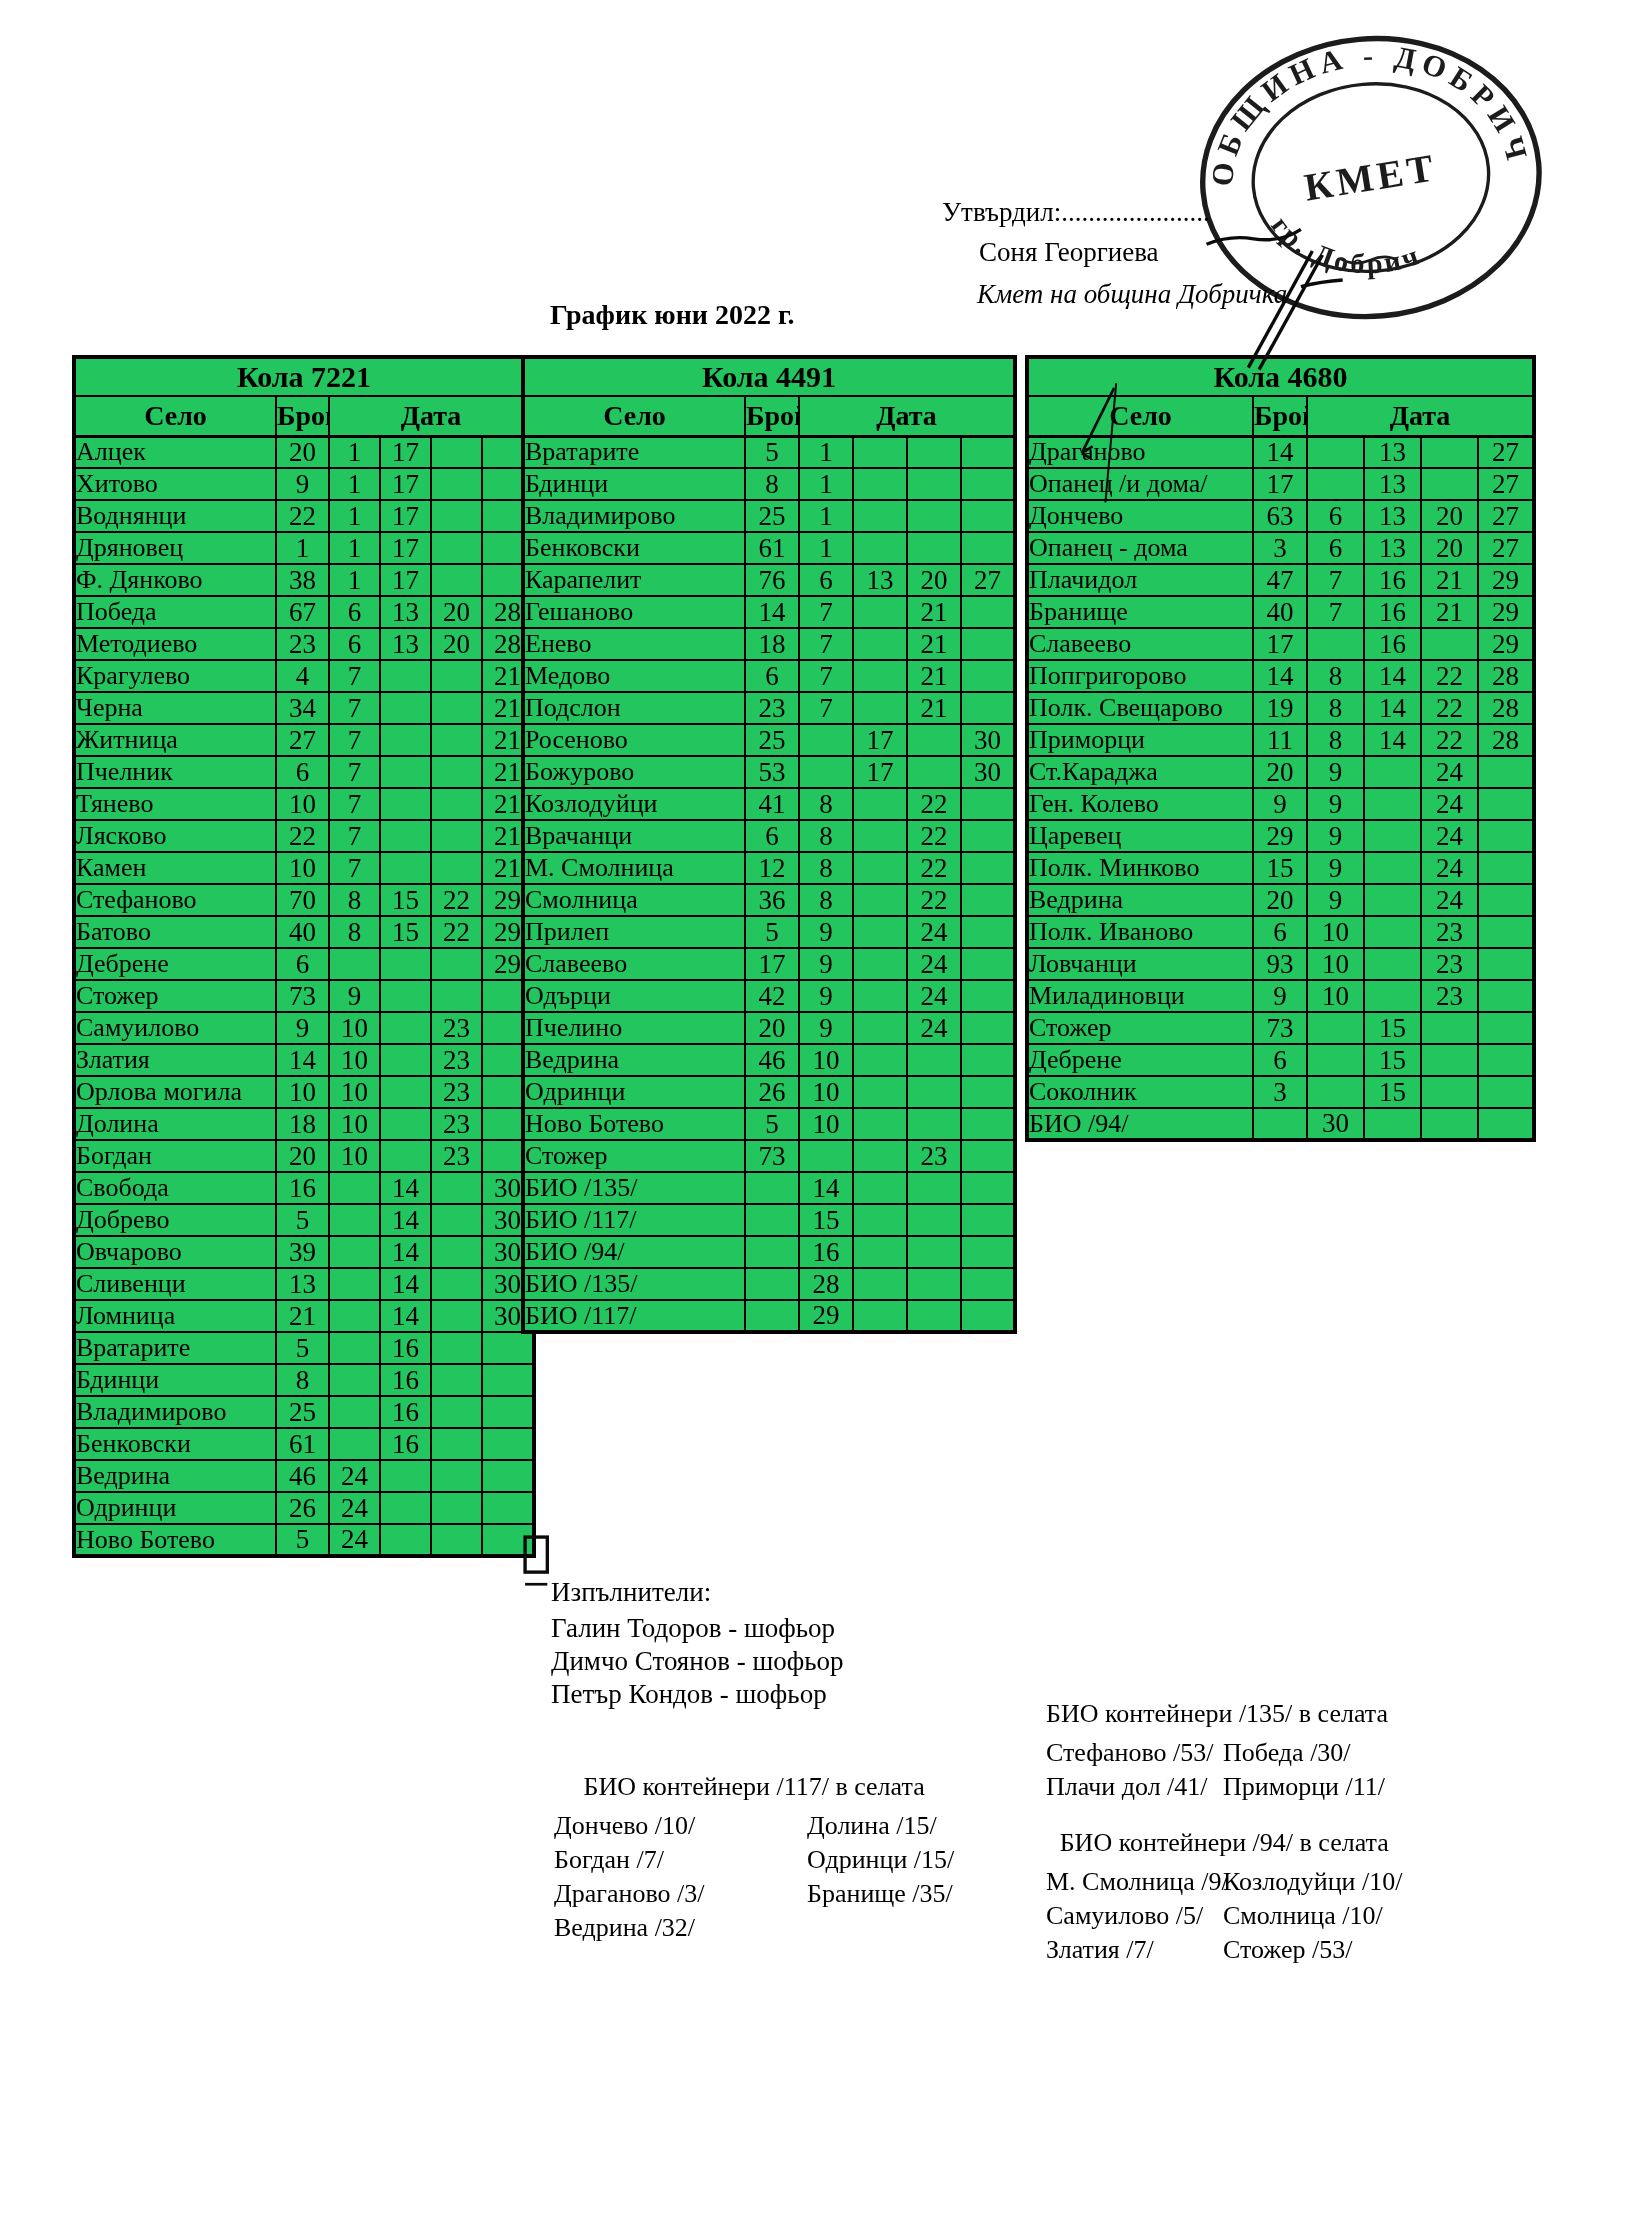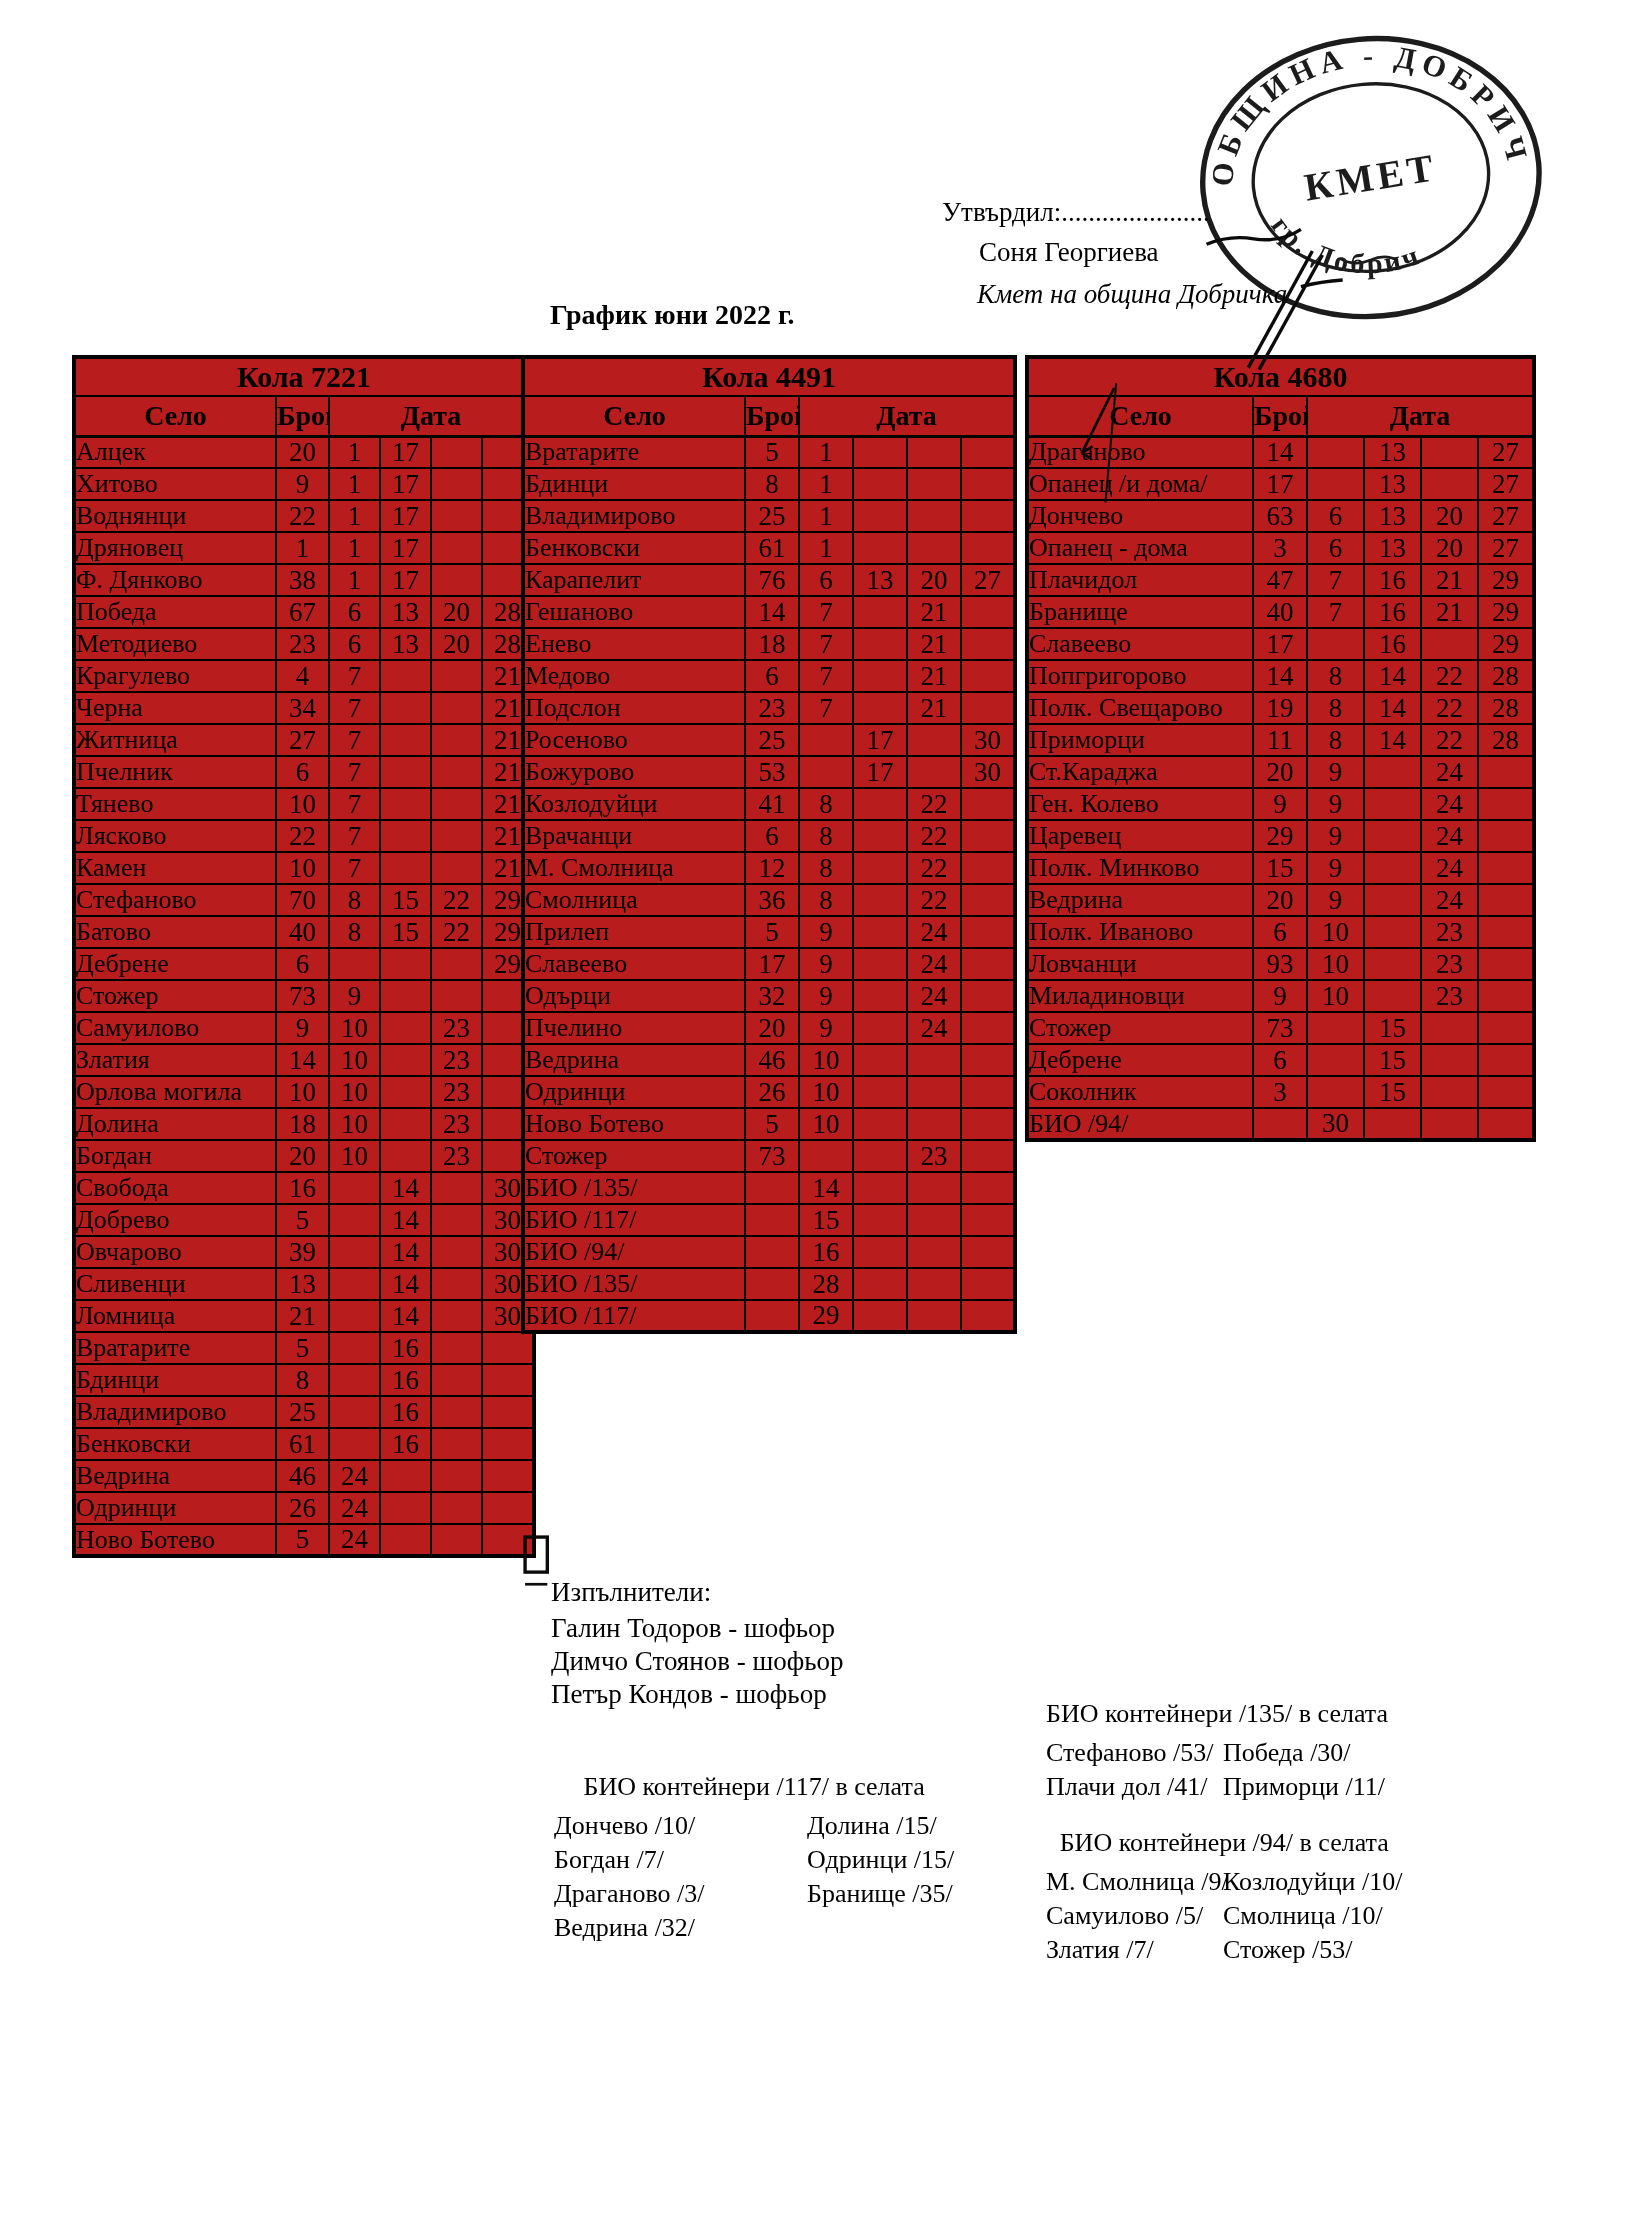--- a/index.html
+++ b/index.html
@@ -4,21 +4,21 @@
 <style>
   html,body{margin:0;padding:0;background:#e8e8e8;}
   .page{position:relative;width:1646px;height:2239px;background:#fff;
         font-family:"Liberation Serif","DejaVu Serif",serif;color:#000;overflow:hidden;}
   .txt{position:absolute;white-space:nowrap;line-height:1.15;}
   .approval-label{font-size:27px;}
   .signer{font-size:27px;}
   .role{font-size:27px;font-style:italic;}
   .doc-title{font-size:28px;font-weight:bold;}
   
-  table.t{position:absolute;border-collapse:collapse;table-layout:fixed;background:#b91c1c;border:4px solid #000;}
+  table.t{position:absolute;border-collapse:collapse;table-layout:fixed;background:#22c55e;border:4px solid #000;}
   table.t th,table.t td{border:2px solid #000;padding:0;line-height:1;overflow:hidden;white-space:nowrap;}
   table.t tr{height:32px;}
   table.t tr.kola-row{height:39px;}
   table.t tr.sub-row{height:40px;}
   th.kola{font-size:30px;font-weight:bold;text-align:center;border-bottom-width:3.4px;}
   tr.sub-row th{font-size:28px;font-weight:bold;text-align:center;border-bottom-width:3.4px;}
   th.count-h,td.n{border-left-width:3.4px;border-right-width:3.4px;}
   td.v{text-align:left;font-size:26px;padding:0 3.4px;}
   td.n{text-align:center;font-size:27px;}
   td.d{text-align:center;font-size:27px;}
@@ -515,21 +515,21 @@
         <tr>
           <td class="v">Славеево</td>
           <td class="n">17</td>
           <td class="d">9</td>
           <td class="d"></td>
           <td class="d">24</td>
           <td class="d"></td>
         </tr>
         <tr>
           <td class="v">Одърци</td>
-          <td class="n">32</td>
+          <td class="n">42</td>
           <td class="d">9</td>
           <td class="d"></td>
           <td class="d">24</td>
           <td class="d"></td>
         </tr>
         <tr>
           <td class="v">Пчелино</td>
           <td class="n">20</td>
           <td class="d">9</td>
           <td class="d"></td>

